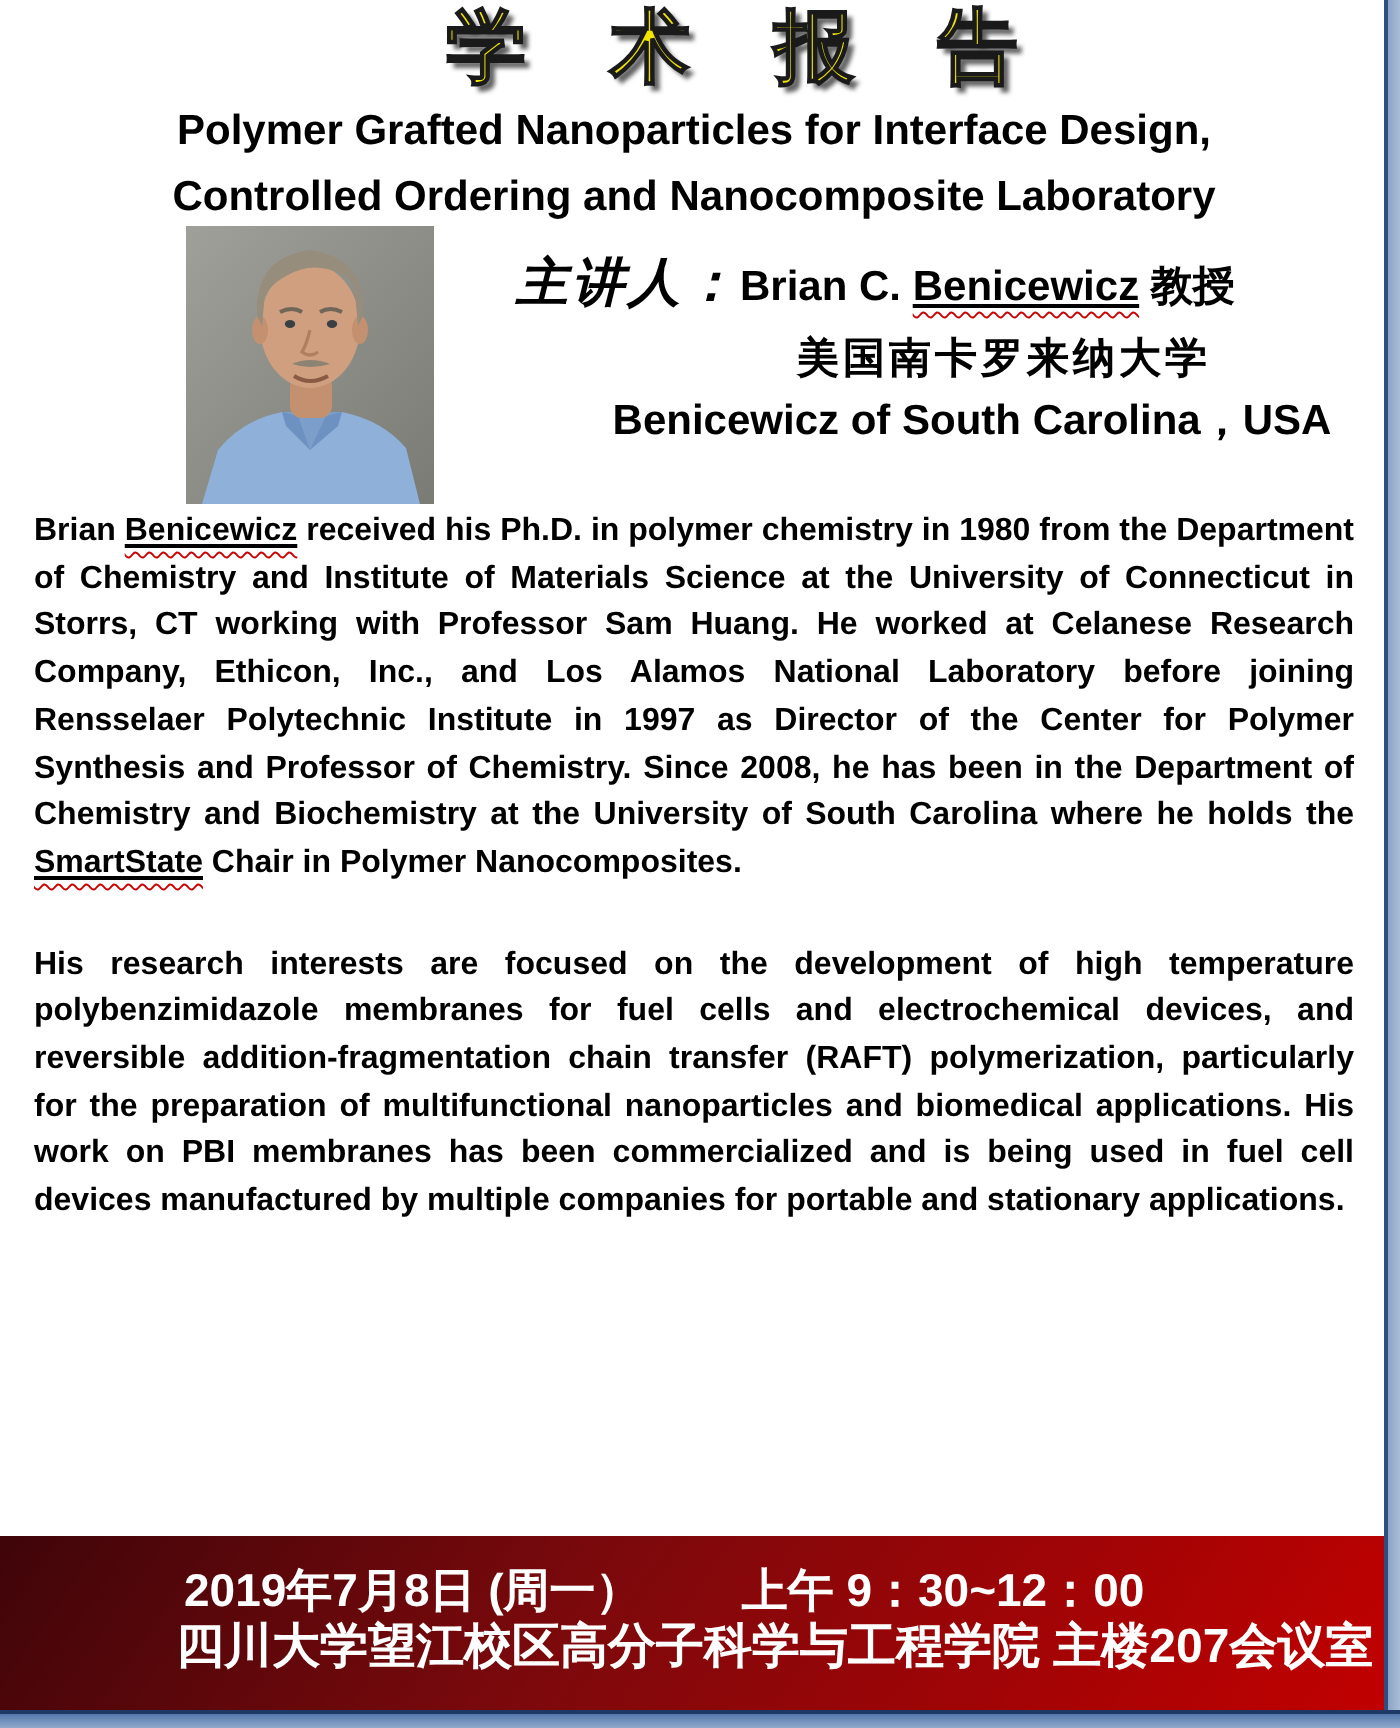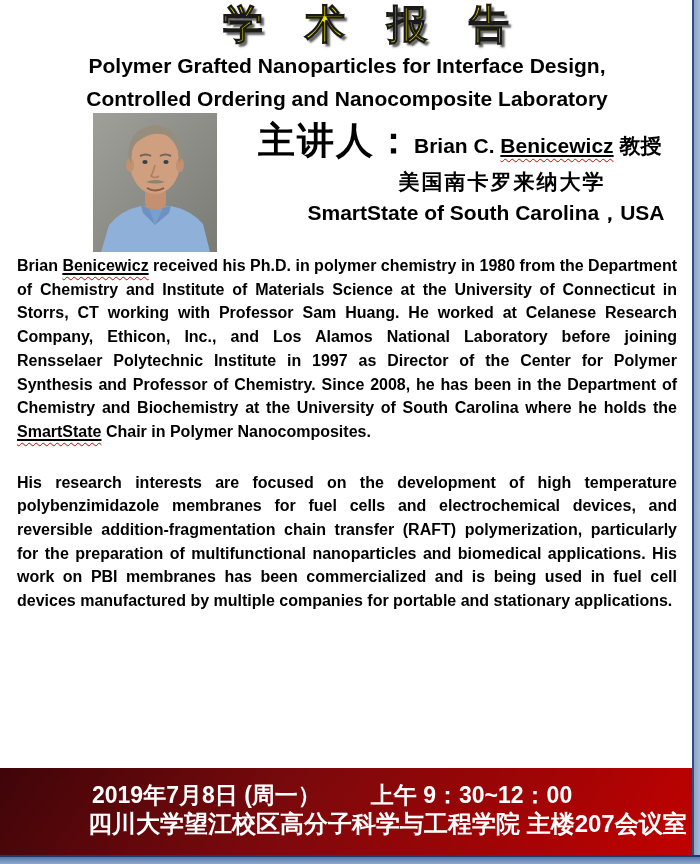--- a/index.html
+++ b/index.html
@@ -25,21 +25,21 @@
     font-size:21px; font-weight:bold; line-height:33px; color:#000;
   }
 
   
   .photo { position:absolute; left:93px; top:113px; width:124px; height:139px; }
   .photo svg { display:block; }
 
   
   .speaker { position:absolute; left:240px; top:124px; width:452px; font-weight:bold; }
   .spk-line1 { padding-left:18px; font-size:21px; line-height:34px; white-space:nowrap; }
-  .spk-label { font-size:37px; letter-spacing:2px; }
+  .spk-label { font-size:26px; letter-spacing:2px;font-style:italic; }
   .spk-line2 { margin-top:6px; padding-left:72px; text-align:center; font-size:21px; line-height:26px; letter-spacing:2px; }
   .spk-line3 { margin-top:5px; padding-left:40px; text-align:center; font-size:21px; line-height:26px; }
 
   
   .bio { position:absolute; left:17px; top:254px; width:660px; font-size:16px;
          line-height:23.7px; font-weight:bold; }
   .bio p { margin:0; text-align:justify; }
   .bio p + p { margin-top:27px; }
 
   
@@ -124,21 +124,21 @@
 
       <path d="M54,75 Q62,80 71,75" stroke="#8a5a44" stroke-width="2" fill="none"></path>
     </svg>
   </div>
 
   <div class="speaker">
     <div class="spk-line1">
       <span class="spk-label">主讲人：</span><span class="spk-name"><span>Brian C. </span><span class="spell"><span class="u">Benicewicz</span></span><span> 教授</span></span>
     </div>
     <div class="spk-line2">美国南卡罗来纳大学</div>
-    <div class="spk-line3">SmartState of South Carolina，USA</div>
+    <div class="spk-line3">Benicewicz of South Carolina，USA</div>
   </div>
 
   <div class="bio">
     <p><span>Brian </span><span class="spell"><span class="u">Benicewicz</span></span><span> received his Ph.D. in polymer chemistry in 1980 from the Department of Chemistry and Institute of Materials Science at the University of Connecticut in Storrs, CT working with Professor Sam Huang.  He worked at Celanese Research Company, Ethicon, Inc., and Los Alamos National Laboratory before joining Rensselaer Polytechnic Institute in 1997 as Director of the Center for Polymer Synthesis and Professor of Chemistry.  Since 2008, he has been in the Department of Chemistry and Biochemistry at the University of South Carolina where he holds the </span><span class="spell"><span class="u">SmartState</span></span><span> Chair in Polymer Nanocomposites.</span></p>
     <p>His research interests are focused on the development of high temperature polybenzimidazole membranes for fuel cells and electrochemical devices, and reversible addition-fragmentation chain transfer (RAFT) polymerization, particularly for the preparation of multifunctional nanoparticles and biomedical applications.  His work on PBI membranes has been commercialized and is being used in fuel cell devices manufactured by multiple companies for portable and stationary applications.</p>
   </div>
 
   <div class="banner">
     <div class="banner-line1">
       <span>2019年7月8日 (周一）</span><span class="gap"></span><span>上午 9：30~12：00</span>

